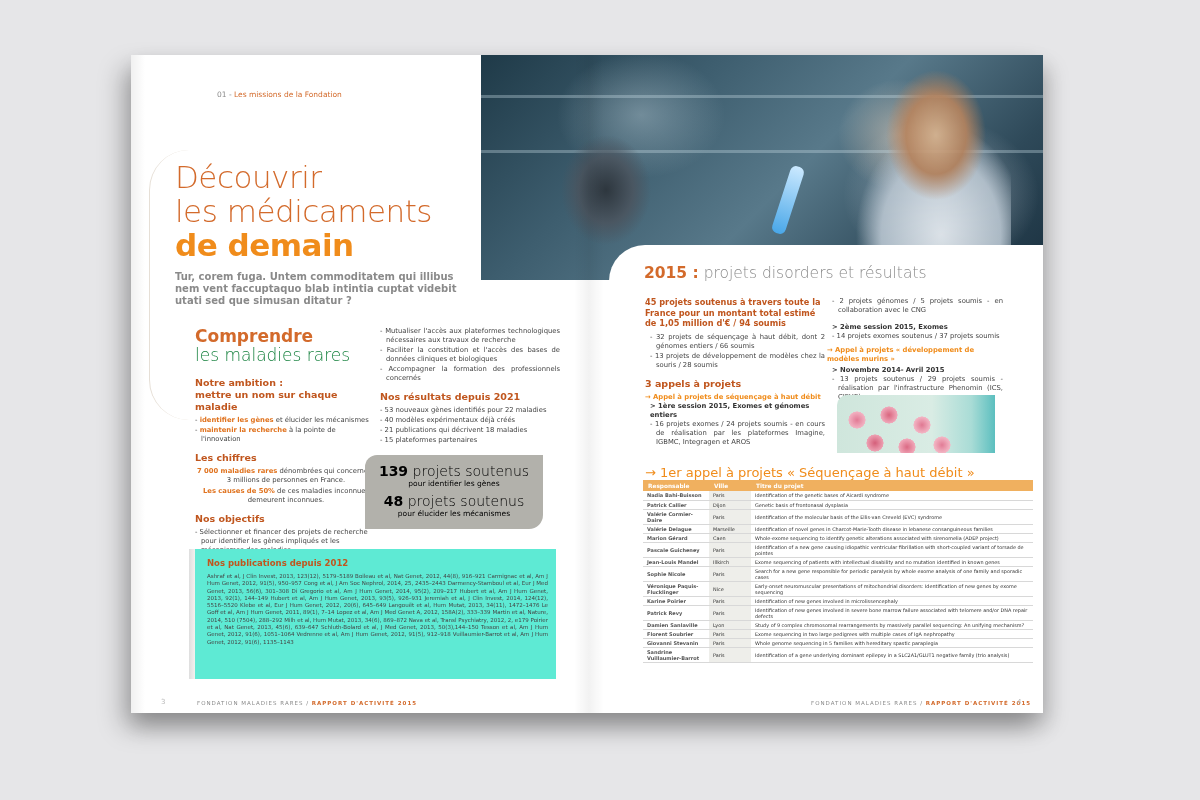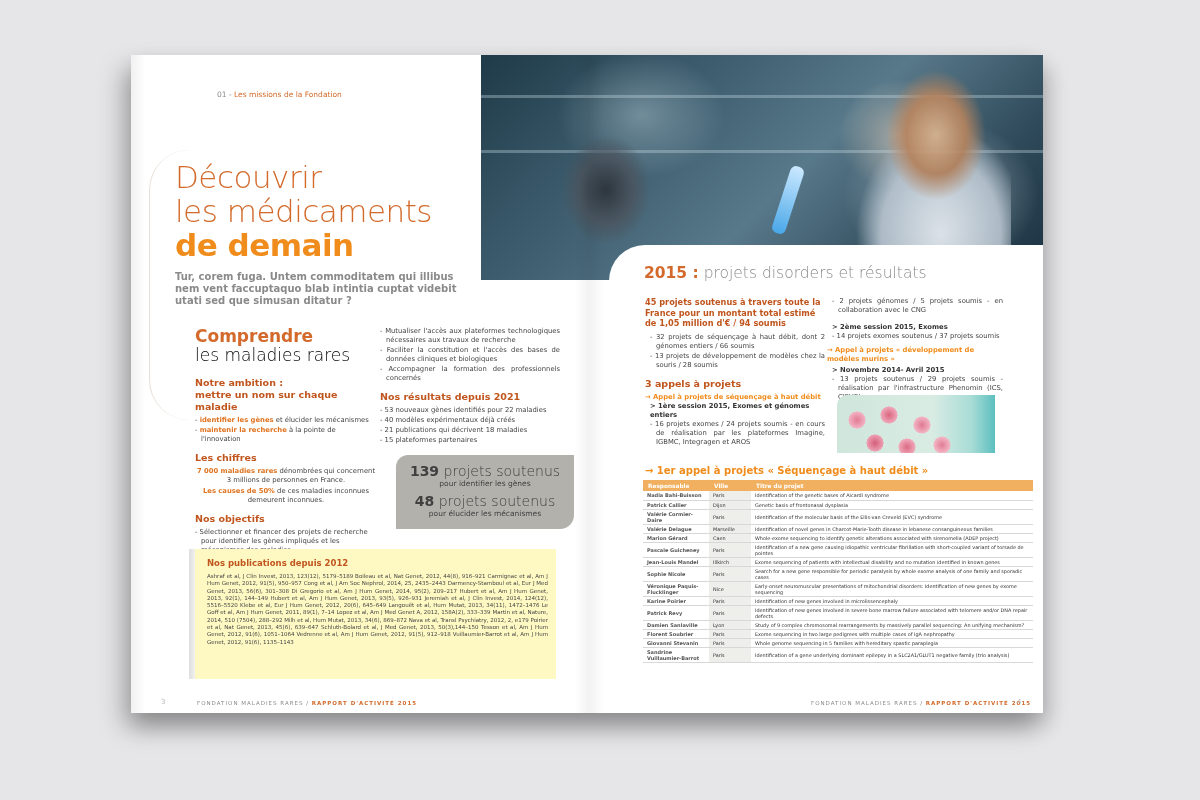--- a/index.html
+++ b/index.html
@@ -61,41 +61,41 @@
   .chapter .num { color: #8a8a8a; }
 
   .title { position: absolute; left: 44px; top: 105px; font-family: "DejaVu Sans", sans-serif; color: #d36a2b; line-height: 34px; }
   .title .l1, .title .l2 { font-size: 31px; font-weight: 200; letter-spacing: -0.5px; display: block; color: #d36a2b; }
   .title .l3 { font-size: 31px; font-weight: bold; color: #f08c1b; display: block; letter-spacing: -0.5px; }
 
   .lead { position: absolute; left: 44px; top: 216px; width: 300px; font-size: 10px; font-weight: bold; color: #8a8a8a; line-height: 12px; }
 
   .col1 { position: absolute; left: 64px; top: 272px; width: 182px; }
   .col1 .h-main { font-size: 17px; font-weight: bold; color: #d36a2b; line-height: 19px; }
-  .col1 .h-sub  { font-size: 17px; font-weight: 200; color: #000000; line-height: 19px; margin-bottom: 10px; }
+  .col1 .h-sub  { font-size: 17px; font-weight: 200; color: #15803d; line-height: 19px; margin-bottom: 10px; }
   .sec-h { font-size: 9.5px; font-weight: bold; color: #c0561e; line-height: 12px; margin-top: 12px; margin-bottom: 3px; }
   .txt  { font-size: 6.8px; color: #444; line-height: 9px; text-align: center; }
   .txt b, .hl { color: #e0731f; font-weight: bold; }
   .bul { font-size: 6.8px; color: #444; line-height: 9px; padding-left: 6px; text-indent: -6px; margin-bottom: 1px; }
 
   .col2 { position: absolute; left: 249px; top: 272px; width: 180px; }
   .col2 .bul { text-align: justify; }
 
   .stats-box {
-    position: absolute; left: 265px; top: 400px; width: 178px; height: 74px;
+    position: absolute; left: 234px; top: 400px; width: 178px; height: 74px;
     background: #b2b1ab; border-top-left-radius: 12px; border-bottom-right-radius: 14px;
-    text-align: center; color: #404040; padding-top: 8px;
+    text-align: center; color: #000000; padding-top: 8px;
   }
   .stats-box .big { font-size: 14px; font-weight: 300; line-height: 16px; }
   .stats-box .big b { font-weight: bold; }
   .stats-box .small { font-size: 7.5px; line-height: 9px; margin-bottom: 5px; }
 
   .pubs {
     position: absolute; left: 62px; top: 494px; width: 363px; height: 130px;
-    background: #fef9c3; padding: 8px 8px 6px 14px;
+    background: #5eead4; padding: 8px 8px 6px 14px;
   }
   .pubs::before {
     content: ""; position: absolute; left: -4px; top: 0; width: 6px; height: 130px;
     background: linear-gradient(to right, #dedede, #f1f1ef);
   }
   .pubs .sec-h { margin-top: 0; font-size: 8.5px; margin-bottom: 4px; }
   .pubs .body { font-size: 5.5px; color: #444; line-height: 7.3px; text-align: justify; }
 
   
   .r-title { position: absolute; left: 513px; top: 209px; font-size: 15.5px; color: #8a8a8a; font-weight: 300; }
@@ -115,21 +115,21 @@
     background:
       radial-gradient(circle 14px at 20px 25px, #e27a95 0%, #f2b3c3 60%, rgba(0,0,0,0) 62%),
       radial-gradient(circle 14px at 52px 20px, #d9667f 0%, #f0a9bb 60%, rgba(0,0,0,0) 62%),
       radial-gradient(circle 14px at 85px 30px, #e07892 0%, #f3b6c5 60%, rgba(0,0,0,0) 62%),
       radial-gradient(circle 14px at 38px 48px, #d55f7a 0%, #eda1b3 60%, rgba(0,0,0,0) 62%),
       radial-gradient(circle 14px at 70px 52px, #db6a84 0%, #f1aabb 60%, rgba(0,0,0,0) 62%),
       radial-gradient(circle 14px at 105px 50px, #e27c96 0%, #f3b8c6 60%, rgba(0,0,0,0) 62%),
       linear-gradient(90deg, #cfe6dc 0%, #d9ece4 60%, #a9dcd6 85%, #5cbfbf 100%);
   }
 
-  .table-h { position: absolute; left: 514px; top: 410px; font-size: 10px; font-weight: bold; color: #f08c1b; }
+  .table-h { position: absolute; left: 514px; top: 410px; font-size: 13px; font-weight: normal; color: #f08c1b; }
 
   table.proj { position: absolute; left: 512px; top: 425px; width: 390px; border-collapse: collapse; }
   table.proj th {
     background: #f0b05f; color: #ffffff; font-size: 5.8px; font-weight: bold; text-align: left;
     padding: 2px 5px; height: 11px;
   }
   table.proj th.c1 { width: 66px; }
   table.proj th.c2 { width: 42px; }
   table.proj td { font-size: 4.9px; color: #333; padding: 1px 4px; border-bottom: 0.6px solid #d8d8d8; line-height: 6px; height: 9px; vertical-align: middle; }
   table.proj td.c1 { font-weight: bold; color: #555; font-size: 5px; }

